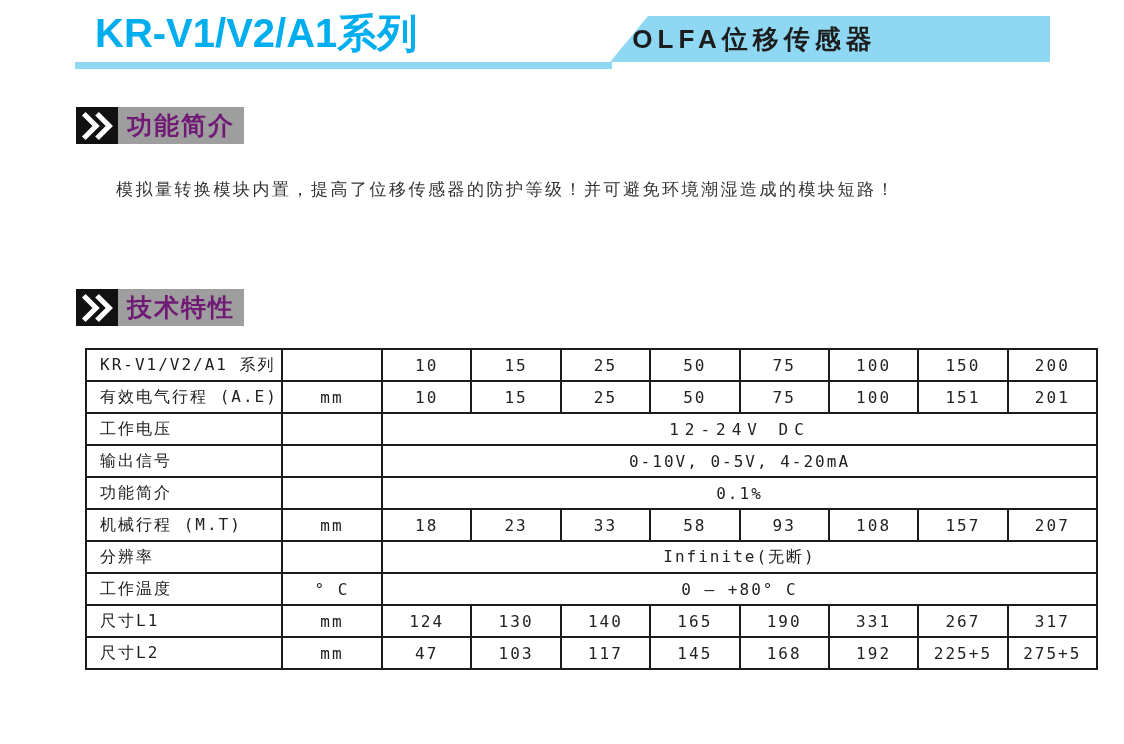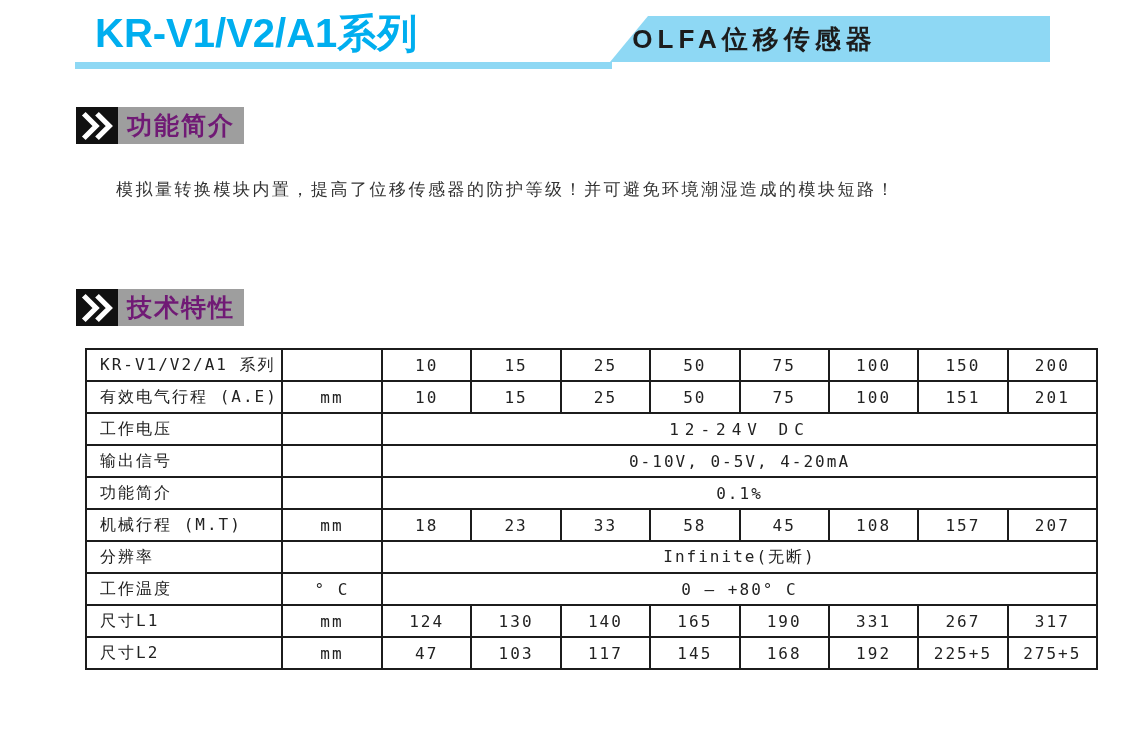--- a/index.html
+++ b/index.html
@@ -138,21 +138,21 @@
           <td class="unit"></td>
           <td class="spanval" colspan="8">0.1%</td>
         </tr>
         <tr>
           <td class="label">机械行程 (M.T)</td>
           <td class="unit">mm</td>
           <td class="val">18</td>
           <td class="val">23</td>
           <td class="val">33</td>
           <td class="val">58</td>
-          <td class="val">45</td>
+          <td class="val">93</td>
           <td class="val">108</td>
           <td class="val">157</td>
           <td class="val">207</td>
         </tr>
         <tr>
           <td class="label">分辨率</td>
           <td class="unit"></td>
           <td class="spanval" colspan="8">Infinite(无断)</td>
         </tr>
         <tr>

